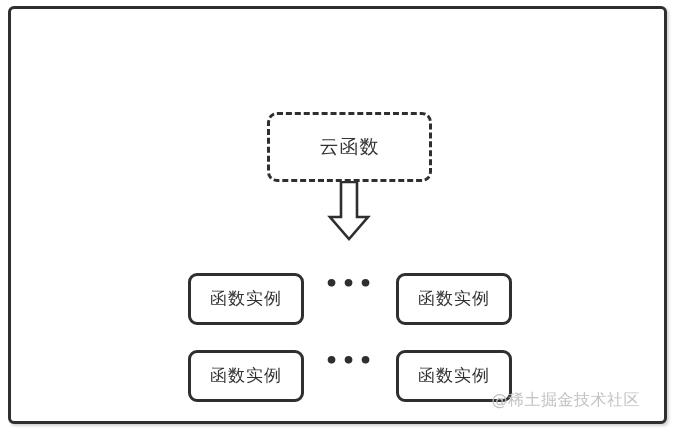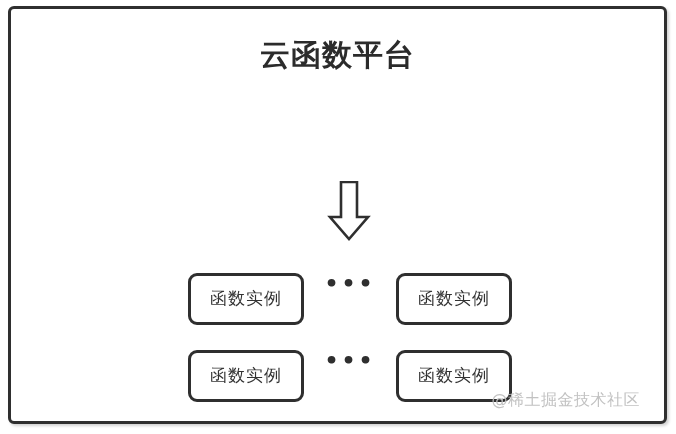--- a/index.html
+++ b/index.html
@@ -130,22 +130,24 @@
     letter-spacing: 0.5px;
   }
 </style>
 </head>
 <body>
 
 <div id="canvas">
 
   <div class="platform-frame">
 
-    <div class="platform-title">云函数平台</div>
 
+    <div class="cloud-function-box">
+      <span class="label">云函数</span>
+    </div>
 
     <div class="block-arrow">
       <svg width="44" height="60" viewBox="0 0 44 60" xmlns="http://www.w3.org/2000/svg">
         <polygon points="14,1 30,1 30,36 41,36 22,58 3,36 14,36" fill="#ffffff" stroke="#2f2f2f" stroke-width="2.6" stroke-linejoin="miter"></polygon>
       </svg>
     </div>
 
     <div class="instance-row row-1">
       <div class="instance-box">
         <span class="label">函数实例</span>

